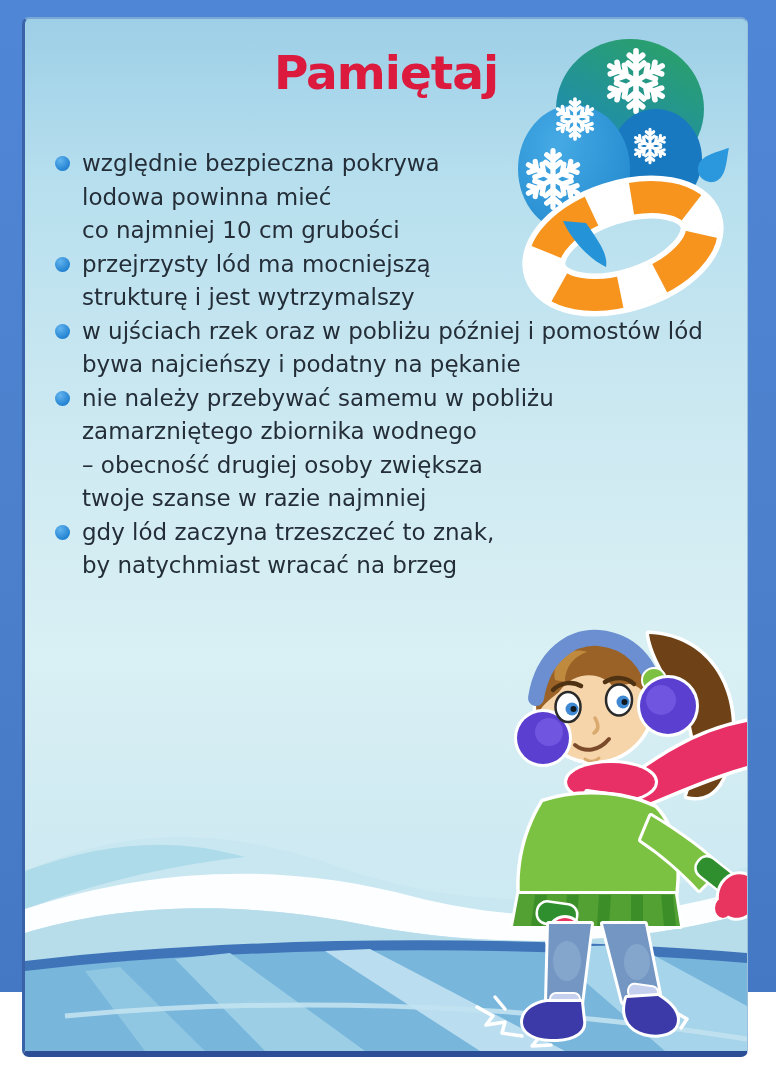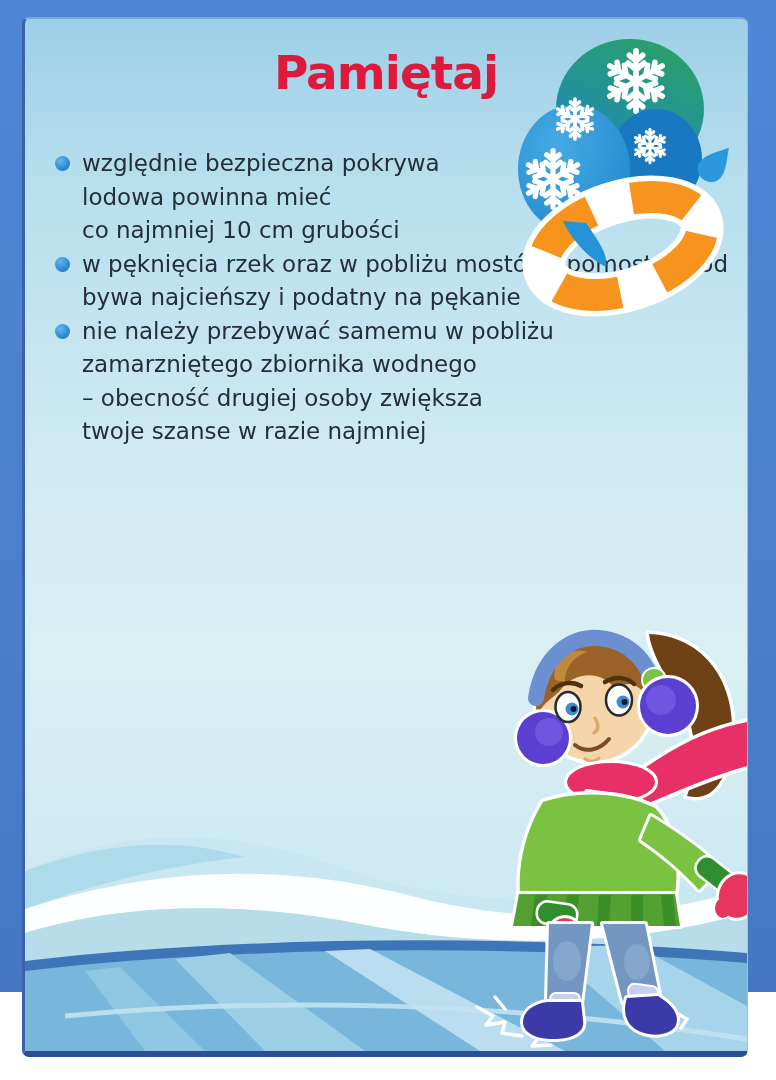--- a/index.html
+++ b/index.html
@@ -53,29 +53,39 @@
 
     <div class="tips">
       <div class="bullet">
         <span class="dot"></span>
         <span class="btxt">względnie bezpieczna pokrywa
 lodowa powinna mieć
 co najmniej 10 cm grubości</span>
       </div>
       <div class="bullet">
         <span class="dot"></span>
-        <span class="btxt">w pęknięcia rzek oraz w pobliżu mostów i pomostów lód
+        <span class="btxt">przejrzysty lód ma mocniejszą
+strukturę i jest wytrzymalszy</span>
+      </div>
+      <div class="bullet">
+        <span class="dot"></span>
+        <span class="btxt">w ujściach rzek oraz w pobliżu później i pomostów lód
 bywa najcieńszy i podatny na pękanie</span>
       </div>
       <div class="bullet">
         <span class="dot"></span>
         <span class="btxt">nie należy przebywać samemu w pobliżu
 zamarzniętego zbiornika wodnego
 – obecność drugiej osoby zwiększa
 twoje szanse w razie najmniej</span>
+      </div>
+      <div class="bullet">
+        <span class="dot"></span>
+        <span class="btxt">gdy lód zaczyna trzeszczeć to znak,
+by natychmiast wracać na brzeg</span>
       </div>
     </div>
 
     <svg class="illu" style="left:483px;top:12px;" width="262" height="302" viewBox="0 0 262 302">
       <defs>
         <path id="fb" d="M0,3 L0,-27 M-7,-16 L0,-10 L7,-16 M-6,-23 L0,-18 L6,-23"></path>
         <g id="flake" fill="none" stroke="#fff" stroke-width="5" stroke-linecap="round">
           <use href="#fb"></use>
             <use href="#fb" transform="rotate(60)"></use>
             <use href="#fb" transform="rotate(120)"></use>

